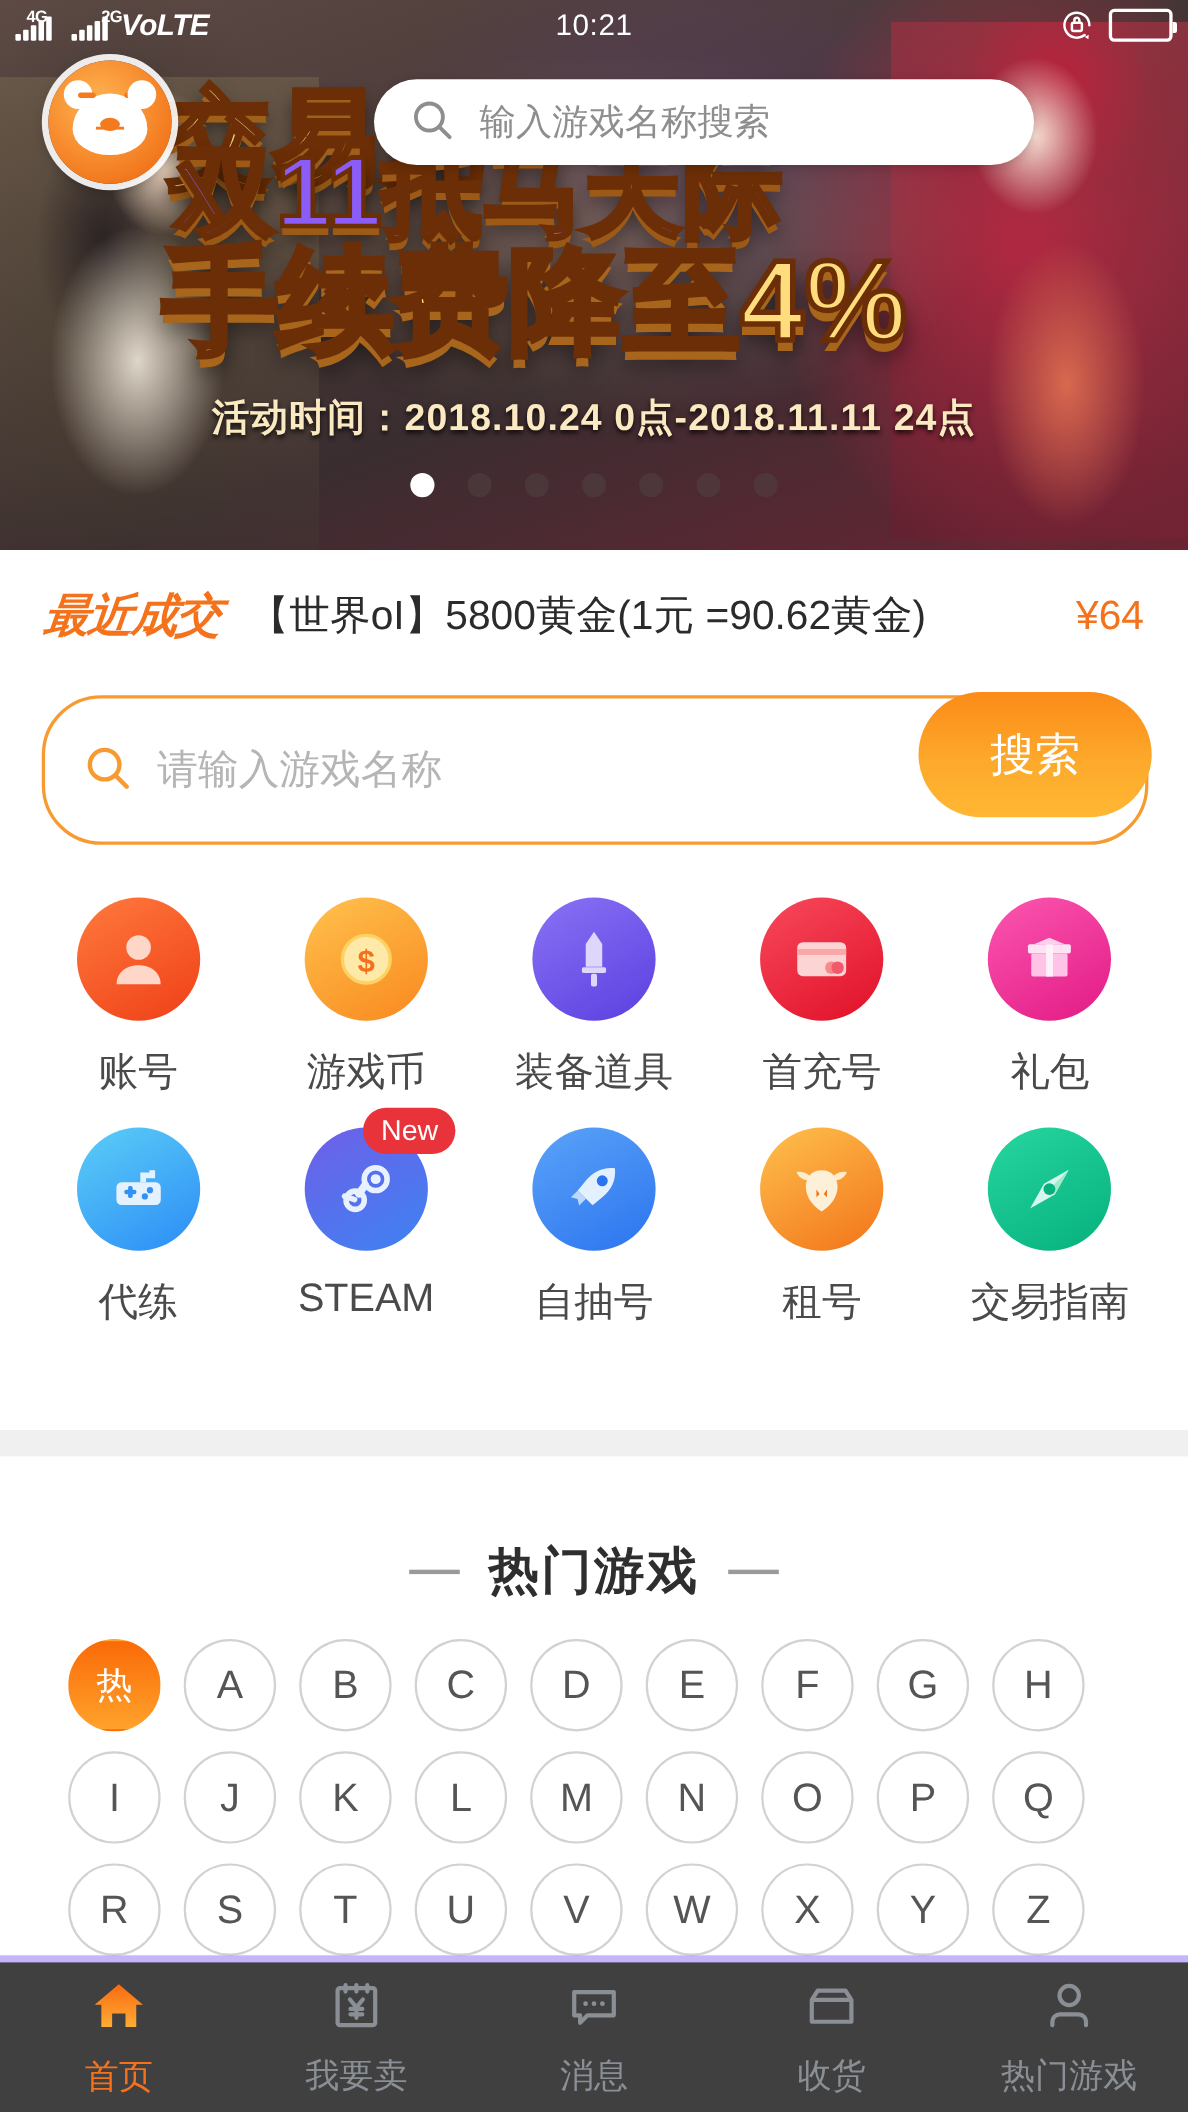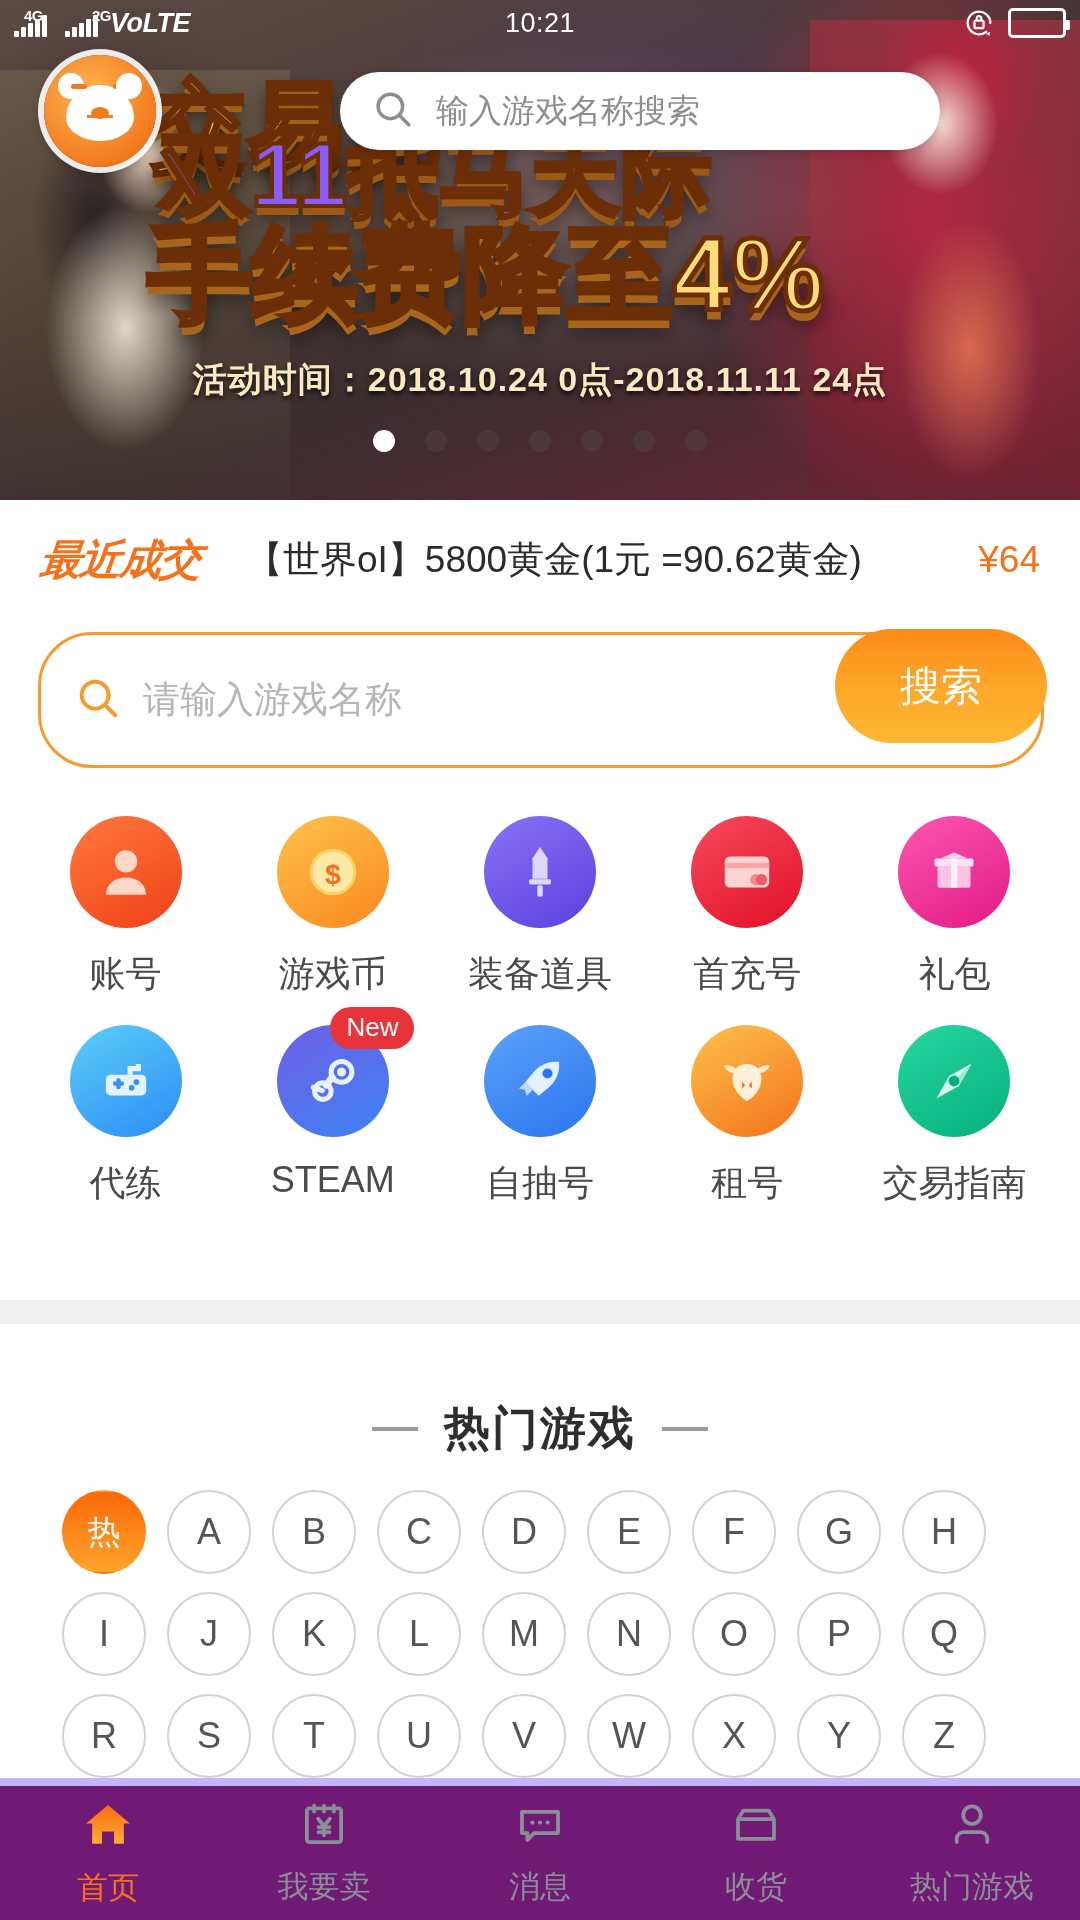--- a/index.html
+++ b/index.html
@@ -136,21 +136,21 @@
 
   
   .recent {
     position:absolute; top:500px; left:0; width:1080px; height:120px;
     display:flex; align-items:center; background:#fff; padding: 0 40px; gap: 26px;
   }
   .recent-tag {
     color:#f5721c; font-size: 42px; font-weight: 900; font-style: italic;
     letter-spacing:-2px; white-space:nowrap; transform: skewX(-6deg);
   }
-  .recent-text { color:#2b2b2b; font-size: 37px; white-space:nowrap;margin-left:20px; }
+  .recent-text { color:#2b2b2b; font-size: 37px; white-space:nowrap; }
   .recent-price { color:#f5721c; font-size: 37px; margin-left: auto; white-space:nowrap; }
 
   
   .searchrow { position:absolute; top:632px; left:38px; width:1006px; height:136px; }
   .search-box {
     position:absolute; inset:0; border:3px solid #f79b30; border-radius: 54px;
     background:#fff; display:flex; align-items:center; overflow:hidden;
   }
   .search-ico { margin-left: 34px; margin-right: 22px; }
   .search-ph { color:#b5b5b5; font-size: 37px; }
@@ -188,21 +188,21 @@
   .letter {
     width: 84px; height: 84px; border-radius: 50%; border: 2px solid #d2d2d2;
     display:flex; align-items:center; justify-content:center;
     font-size: 36px; color:#555; background:#fff; margin-right: 21px; cursor:pointer; flex:0 0 auto;
   }
   .letter.hot { background: linear-gradient(180deg,#fa6a08,#ffa32b); border-color: transparent; color:#fff; font-size: 33px; }
 
   
   .tabbar {
     position:absolute; bottom:0; left:0; width:1080px; height:142px;
-    background:#701a75; border-top: 8px solid #c4b5fd; display:flex; z-index: 30;
+    background:#404040; border-top: 6px solid #c4b5fd; display:flex; z-index: 30;
   }
   .tab { flex:1; display:flex; flex-direction:column; align-items:center; justify-content:center; gap: 10px; cursor:pointer;}
   .tab-label { font-size: 31px; color:#8a8f96; }
   .tab.active .tab-label { color:#f5721c; }
 </style>
 </head>
 <body>
 
 <div class="phone">
 

